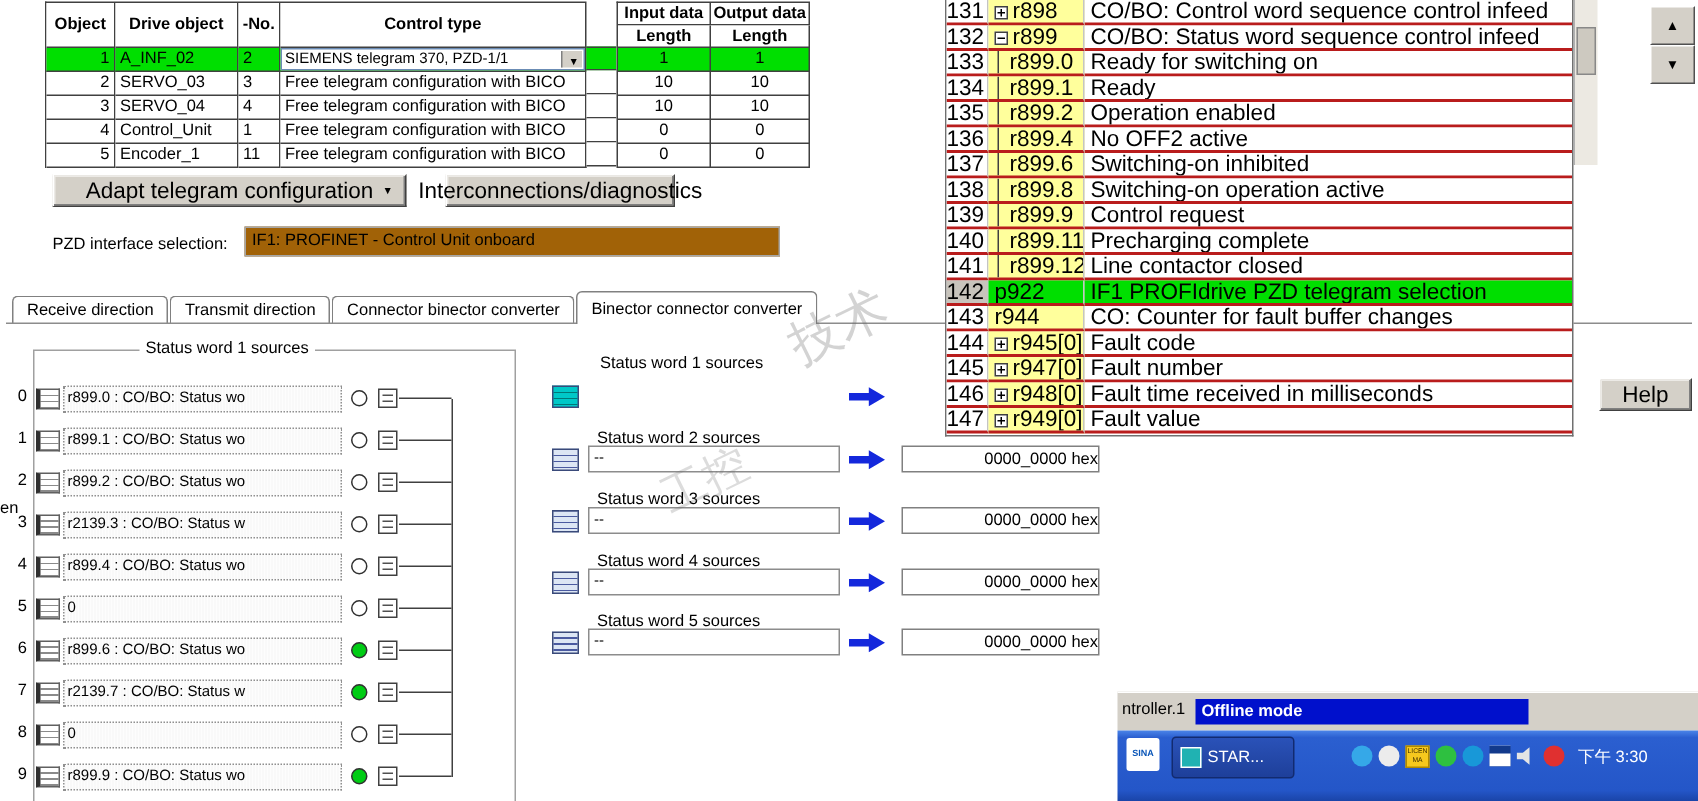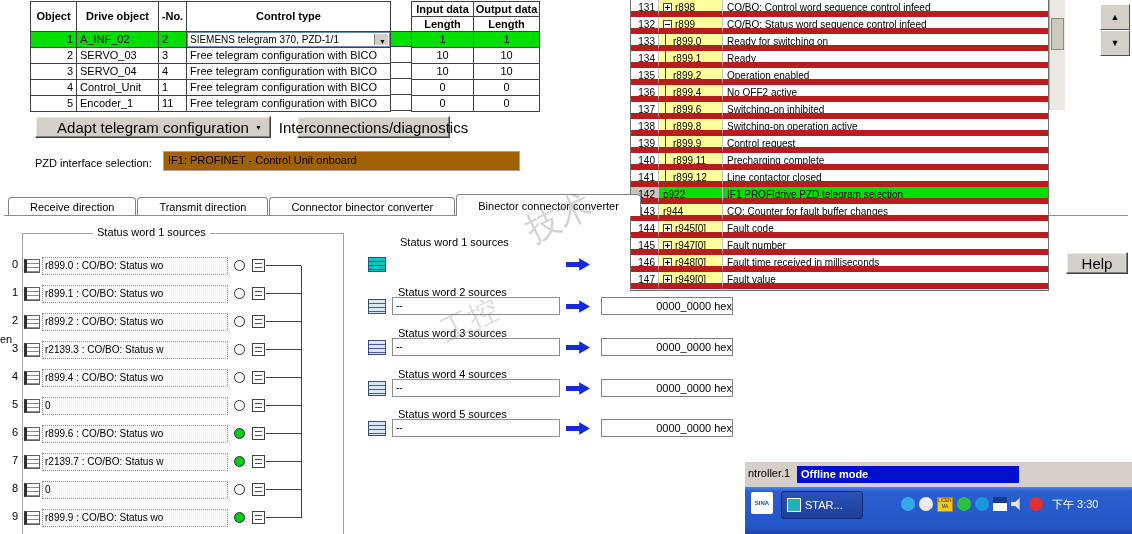--- a/index.html
+++ b/index.html
@@ -34,21 +34,21 @@
   .btn-adapt::after{content:'▼';font-size:7px;position:absolute;right:8px;top:7px}
   .btn-inter{left:297px;top:116px;width:153px;height:22px}
   .btn-help{left:1066px;top:252px;width:62px;height:22px}
 
   
   .pzdlabel{position:absolute;left:35px;top:157px}
   .pzdfield{position:absolute;left:163px;top:151px;width:357px;height:20px;border:1px solid #A6A6A6;background:#a16207;padding:2px 4px;white-space:nowrap;overflow:hidden}
 
   
   .tabs{position:absolute;left:8px;top:196px;height:22px;display:flex}
-  .tab{border:1px solid #808080;border-bottom:none;border-radius:4px 4px 0 0;background:#fff;padding:0 21px;line-height:18px;height:19px;margin-right:1px;position:relative;top:1px;white-space:nowrap}
+  .tab{border:1px solid #808080;border-bottom:none;border-radius:4px 4px 0 0;background:#fff;padding:0 9px;line-height:18px;height:19px;margin-right:1px;position:relative;top:1px;white-space:nowrap}
   .tab.active{top:-2px;height:22px;padding-top:2px;z-index:3;background:#fff}
   .paneline{position:absolute;left:4px;top:215px;width:1124px;height:1px;background:#8C8C8C}
 
   
   .gbox{position:absolute;left:22px;top:233px;width:322px;height:310px;border:1px solid #A0A0A0}
   .gtitle{position:absolute;left:70px;top:-8px;background:#fff;padding:0 4px;white-space:nowrap}
   .srow{position:absolute;left:6px;width:320px;height:20px}
   .snum{position:absolute;left:0;width:12px;top:2px;text-align:right}
   .sicon{position:absolute;left:18px;top:3px;width:16px;height:14px;border:1px solid #606060;border-left:3px solid #303030;background:#fff;background-image:repeating-linear-gradient(180deg,transparent 0,transparent 3px,#8A8A8A 3px,#8A8A8A 4px)}
   .sfield{position:absolute;left:36px;top:1px;width:186px;height:18px;border:1px dotted #909090;background:#FDFDFD;background-image:repeating-linear-gradient(90deg,rgba(0,0,0,0.035) 0 1px,transparent 1px 2px);font-size:10px;line-height:16px;padding:0 2px;white-space:nowrap;overflow:hidden}
@@ -65,21 +65,21 @@
   .swicon{position:absolute;width:18px;height:15px;border:1px solid #3A4A7A;background:#DCE6F4;background-image:repeating-linear-gradient(180deg,transparent 0,transparent 3px,#4A5AA0 3px,#4A5AA0 4px)}
   .swicon.hl{background:#00C8C8;background-image:repeating-linear-gradient(180deg,transparent 0,transparent 3px,#007878 3px,#007878 4px)}
   .swfield{position:absolute;width:168px;height:18px;border:1px solid #8C8C8C;background:#fff;font-size:10px;line-height:16px;padding:0 3px;white-space:nowrap;overflow:hidden}
   .swfield.sel{border:1px dashed #404040}
   .barrow{position:absolute;width:24px;height:15px;background:#1428DC;clip-path:polygon(0 33%,55% 33%,55% 8%,100% 50%,55% 92%,55% 67%,0 67%)}
   .swresult{position:absolute;width:132px;height:18px;border:1px solid #808080;background:#fff;text-align:right;line-height:16px}
 
   
   .pwin{position:absolute;left:630px;top:0;width:419px;height:291px;background:#fff;border:1px solid #707070;border-top:none;overflow:hidden}
   .prow{display:flex;height:17px}
-  .pc{border-right:1px solid #C4C4C4;border-bottom:6px solid #b91c1c;font-size:10px;line-height:16px;white-space:nowrap;overflow:hidden}
+  .pc{border-right:1px solid #C4C4C4;border-bottom:2px solid #b91c1c;font-size:15px;line-height:16px;white-space:nowrap;overflow:hidden}
   .pnum{width:28px;text-align:right;padding-right:3px;background:#fff}
   .pname{width:64px;background:#FFFF9C;position:relative;padding-left:4px}
   .pdesc{flex:1;padding-left:4px;border-right:none;background:#fff}
   .tree .pname{padding-left:14px}
   .tree .pname::before{content:'';position:absolute;left:6px;top:0;bottom:0;width:1px;background:#404040}
   .sel .pname,.sel .pdesc{background:#00DF00}
   .sel .pnum{background:#C8C4BC}
   .exp{display:none}
   .expand-plus .exp,.expand-minus .exp{display:inline-block;width:9px;height:9px;border:1px solid #404040;background:#fff;margin:0 3px 0 0;position:relative;vertical-align:-1px}
   .exp::before{content:'';position:absolute;left:1px;right:1px;top:3px;height:1px;background:#000}

